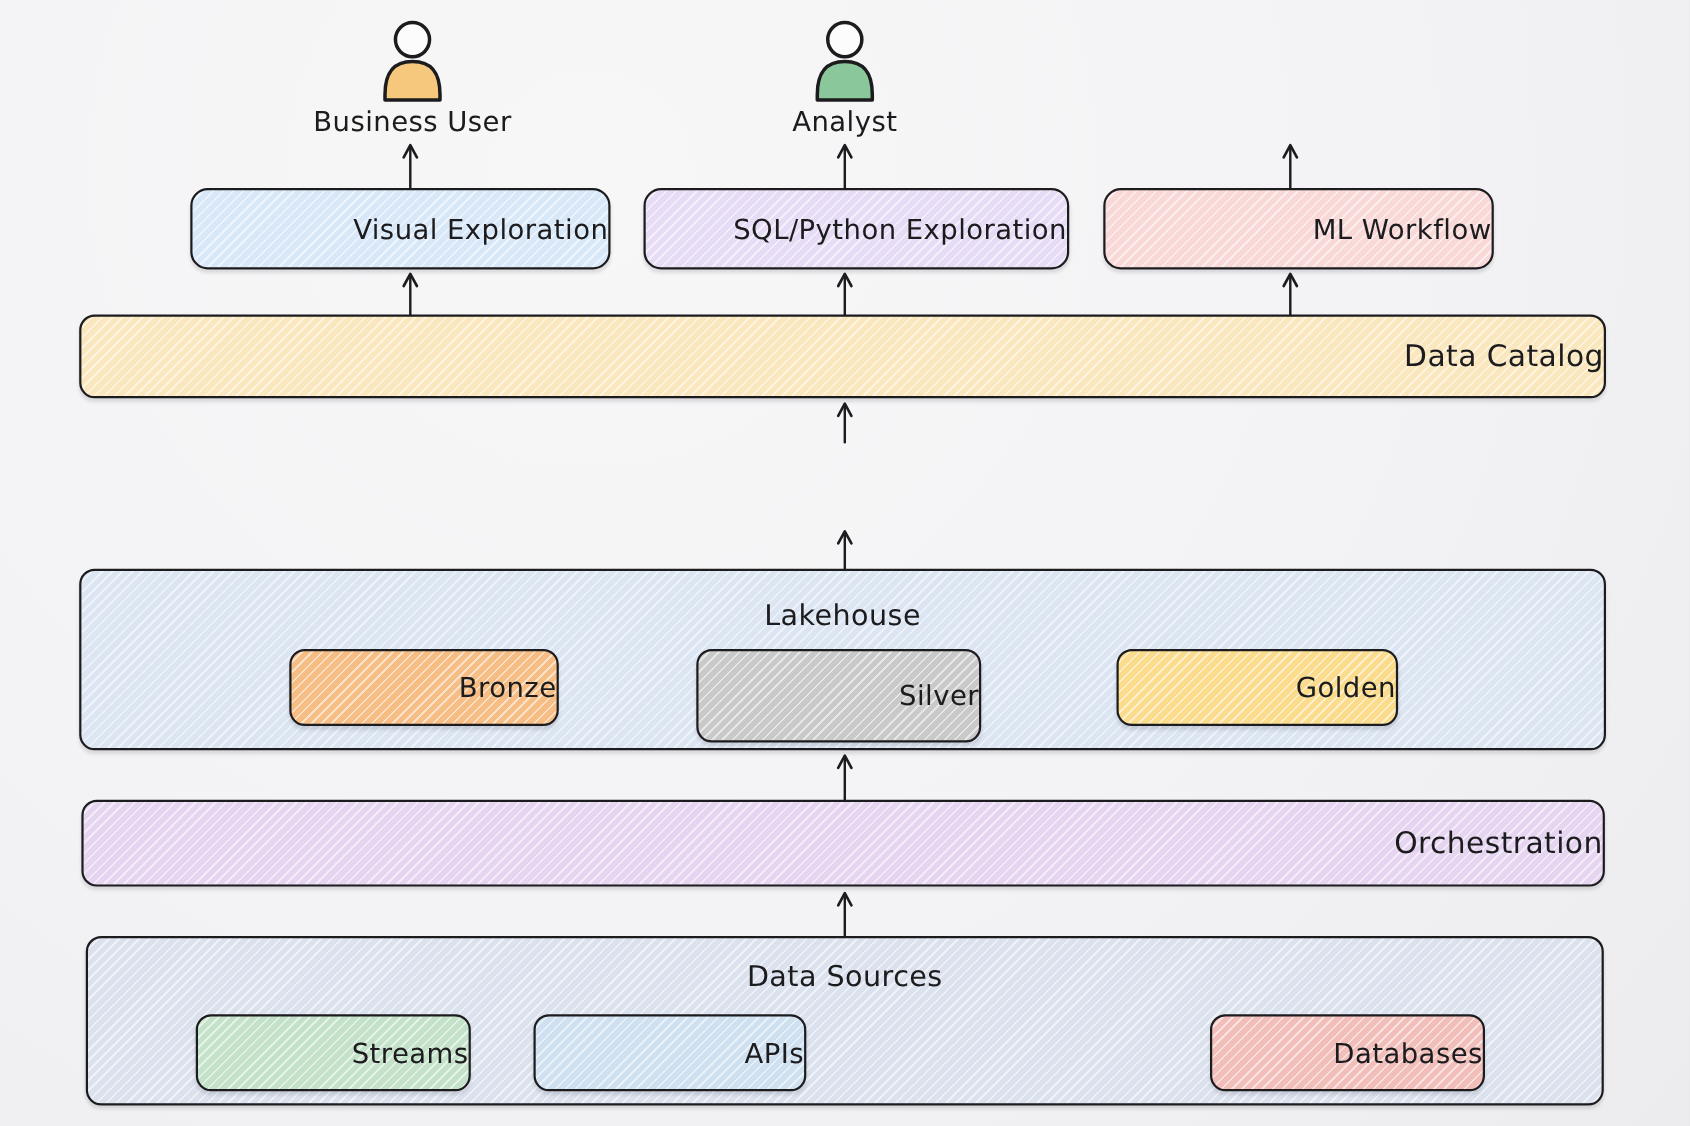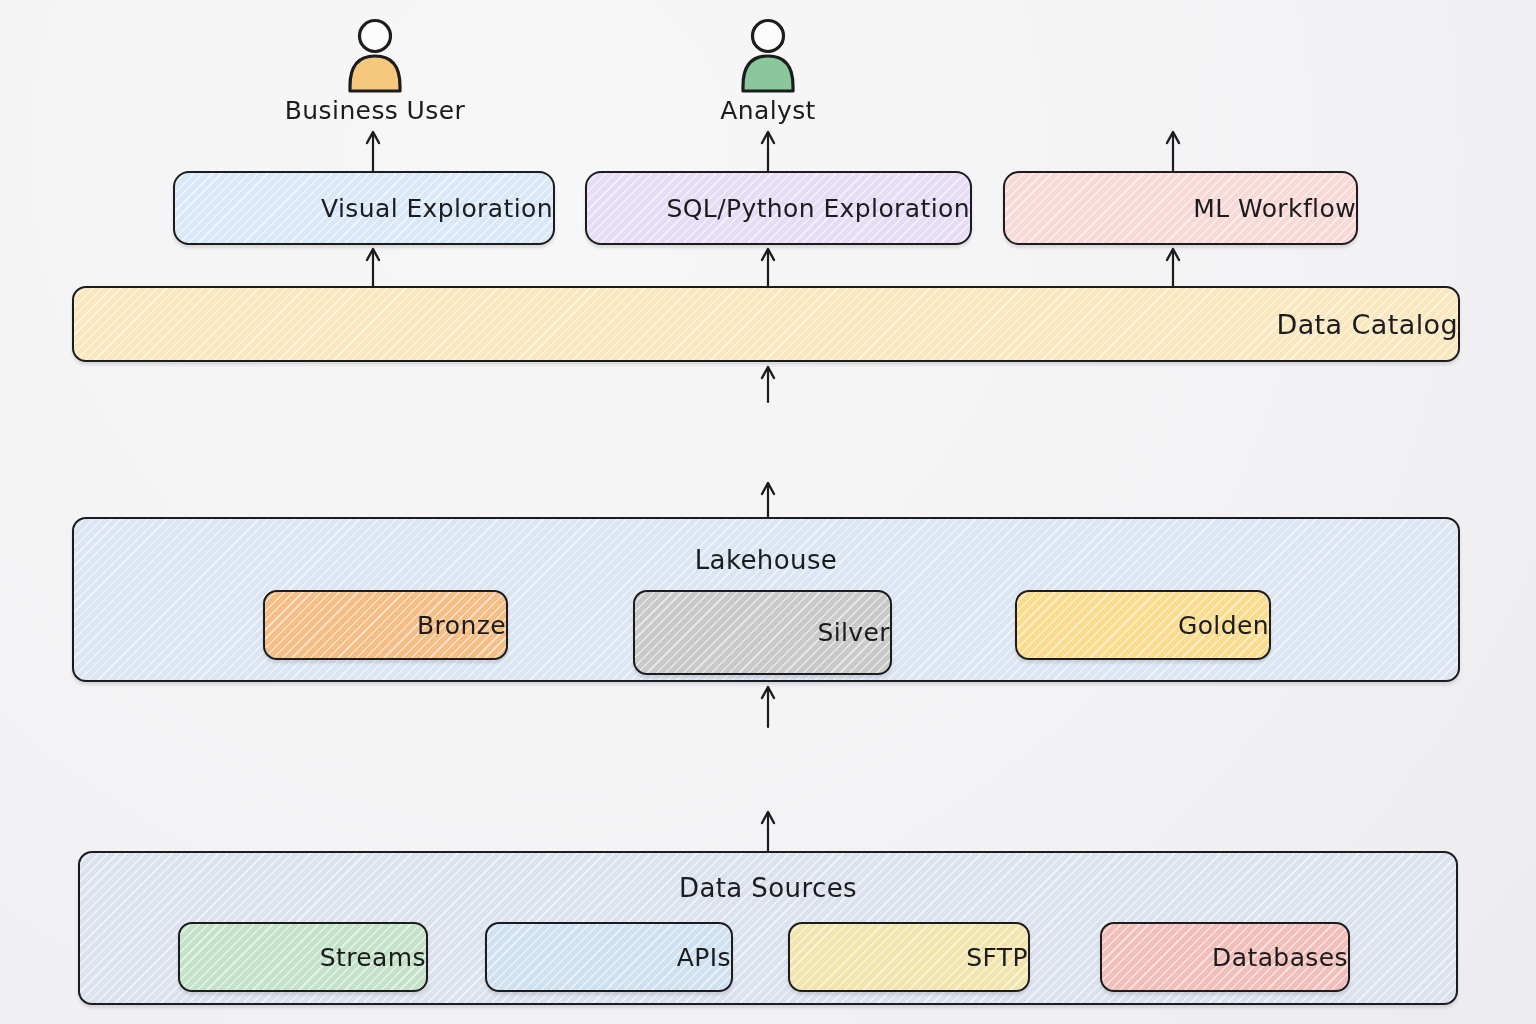--- a/index.html
+++ b/index.html
@@ -96,30 +96,30 @@
   <div class="box sketch" style="left: 263px; top: 590px; width: 245px; height: 70px; border-radius: 14px; background-color: rgb(246, 190, 133); padding-left: 20px;">
     <span class="lbl">Bronze</span>
   </div>
   <div class="box sketch" style="left: 633px; top: 590px; width: 259px; height: 85px; border-radius: 14px; background-color: rgb(201, 201, 201);">
     <span class="lbl">Silver</span>
   </div>
   <div class="box sketch" style="left: 1015px; top: 590px; width: 256px; height: 70px; border-radius: 14px; background-color: rgb(251, 220, 141);">
     <span class="lbl">Golden</span>
   </div>
 
+  <div class="box bar sketch" style="left: 74px; top: 727px; width: 1385px; height: 79px; background-color: rgb(230, 213, 240);">
+    <span class="lbl">Orchestration</span>
+  </div>
 
   <div class="box bar sketch panel" style="left: 78px; top: 851px; width: 1380px; height: 154px; background-color: rgb(219, 226, 238);">
     <div class="panel-title" style="top:20px;">Data Sources</div>
   </div>
   <div class="box sketch" style="left: 178px; top: 922px; width: 250px; height: 70px; border-radius: 14px; background-color: rgb(196, 226, 201);">
     <span class="lbl">Streams</span>
   </div>
   <div class="box sketch" style="left: 485px; top: 922px; width: 248px; height: 70px; border-radius: 14px; background-color: rgb(207, 224, 241);">
     <span class="lbl">APIs</span>
   </div>
-  <div class="box sketch" style="left: 788px; top: 922px; width: 242px; height: 70px; border-radius: 14px; background-color: rgb(242, 228, 173);">
-    <span class="lbl">SFTP</span>
-  </div>
   <div class="box sketch" style="left: 1100px; top: 922px; width: 250px; height: 70px; border-radius: 14px; background-color: rgb(242, 190, 186);">
     <span class="lbl">Databases</span>
   </div>
 
 </div>
 
 </body></html>

